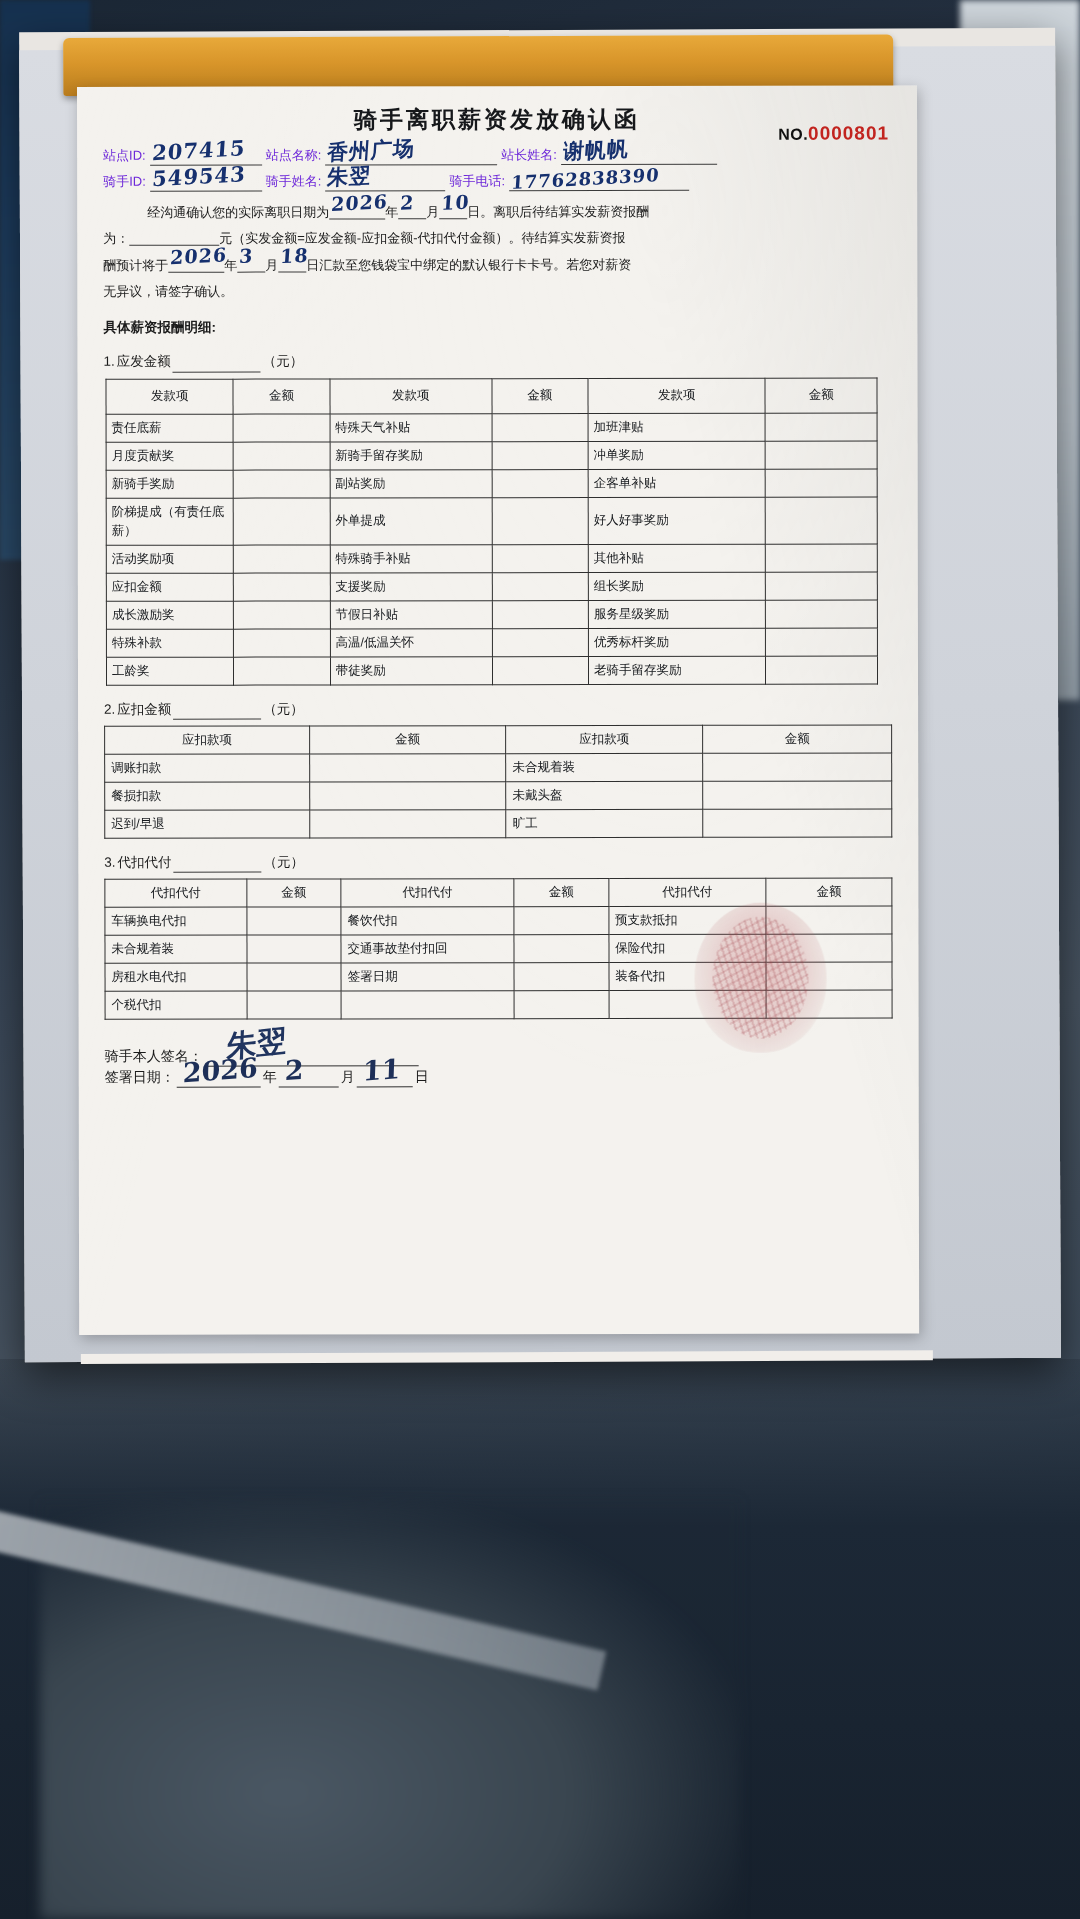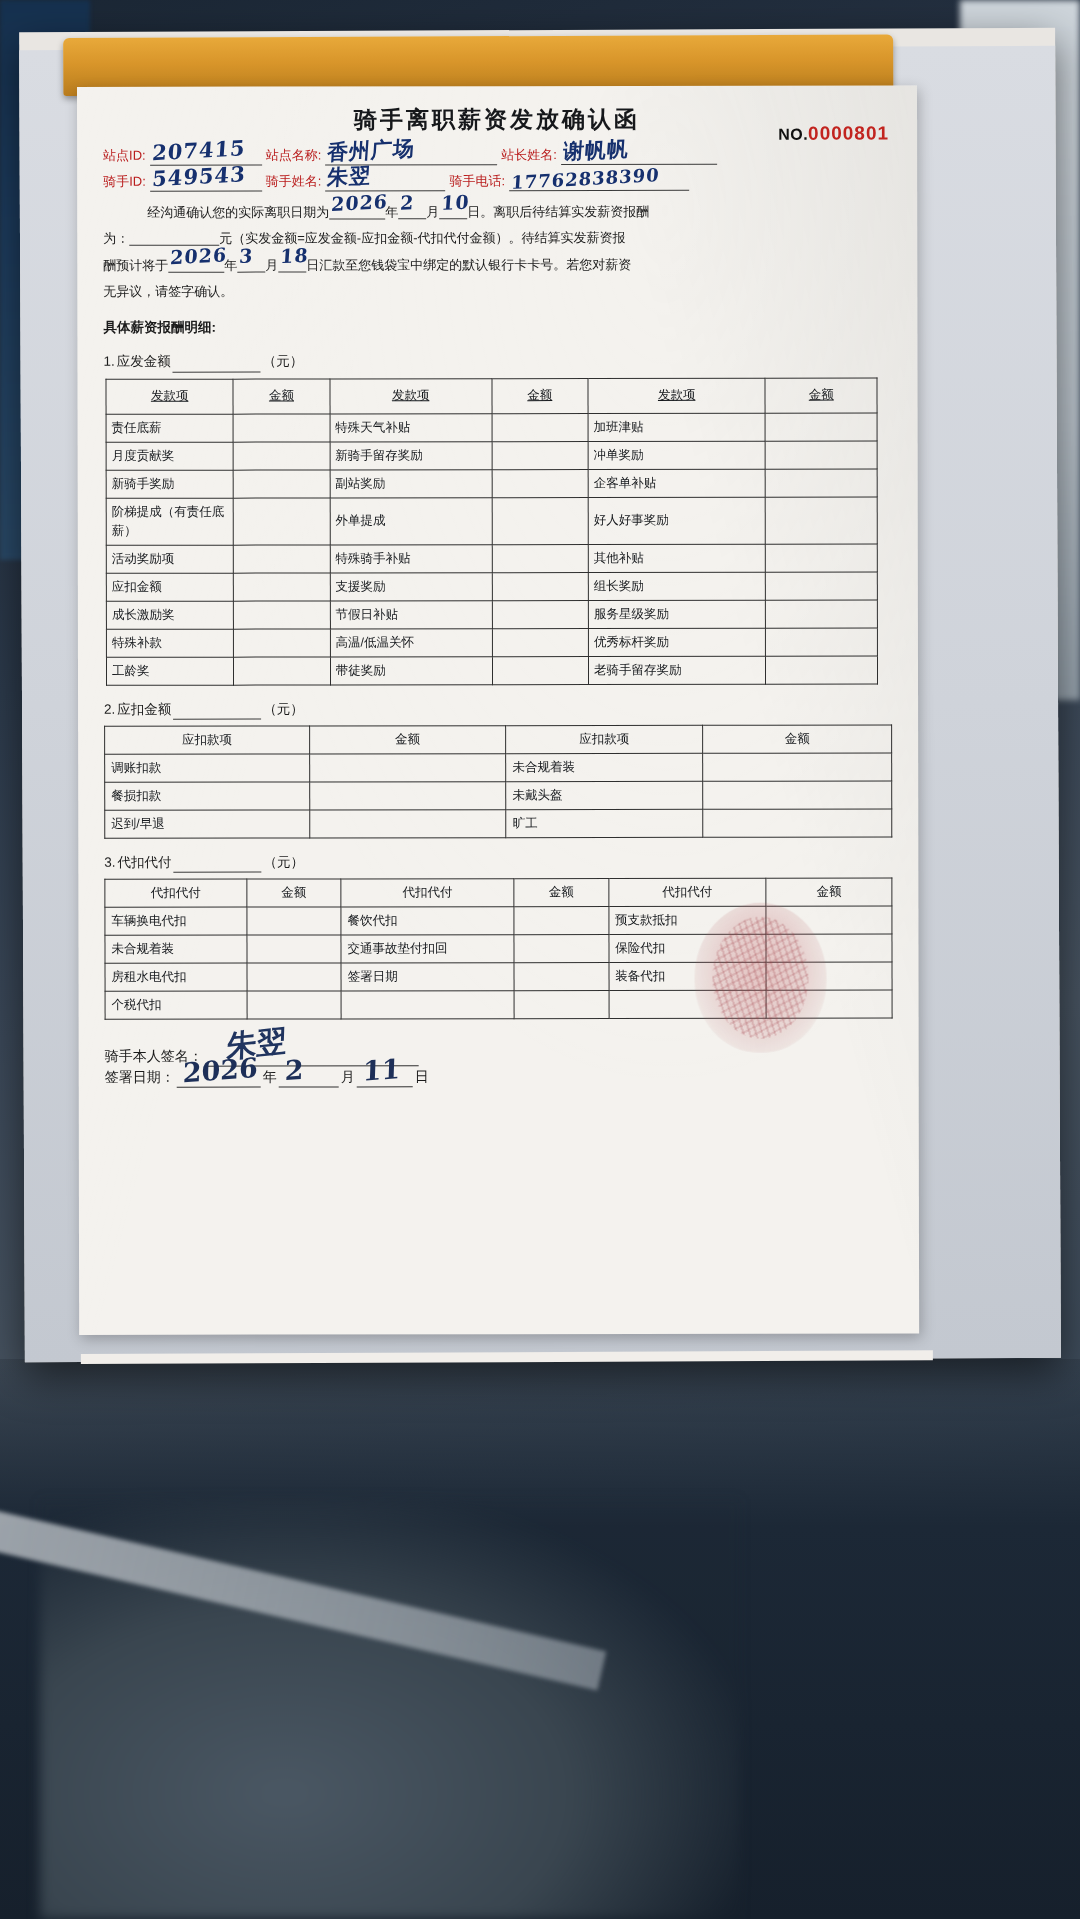--- a/index.html
+++ b/index.html
@@ -148,21 +148,21 @@
 
   
   .field-line {
     display: flex;
     align-items: flex-end;
     gap: 4px;
     margin: 6px 0 2px 0;
     font-size: 13px;
     white-space: nowrap;
   }
-  .lbl { color: #b91c1c; }
+  .lbl { color: #6d28d9; }
   .blank {
     position: relative;
     border-bottom: 1px solid #3a3a3a;
     min-width: 60px;
     height: 19px;
   }
   .blank.f1 { width: 112px; }
   .blank.f2 { width: 172px; }
   .blank.f3 { width: 156px; }
   .blank.f4 { width: 120px; }
@@ -231,21 +231,21 @@
     color: #15181c;
     font-weight: normal;
     text-align: left;
     vertical-align: middle;
   }
   table th {
     text-align: center;
     font-weight: normal;
   }
   .t1 { margin-left: 2px; width: 98%; }
-  .t1 th { height: 32px; text-decoration: underline; }
+  .t1 th { height: 32px; }
   .t1 td.lbl-cell { padding-left: 5px; }
   .t1 tr.tall td { height: 44px; }
 
   .t2 { margin-top: 2px; }
   .t3 { margin-top: 2px; }
 
   
   .footer {
     margin-top: 26px;
     display: flex;

